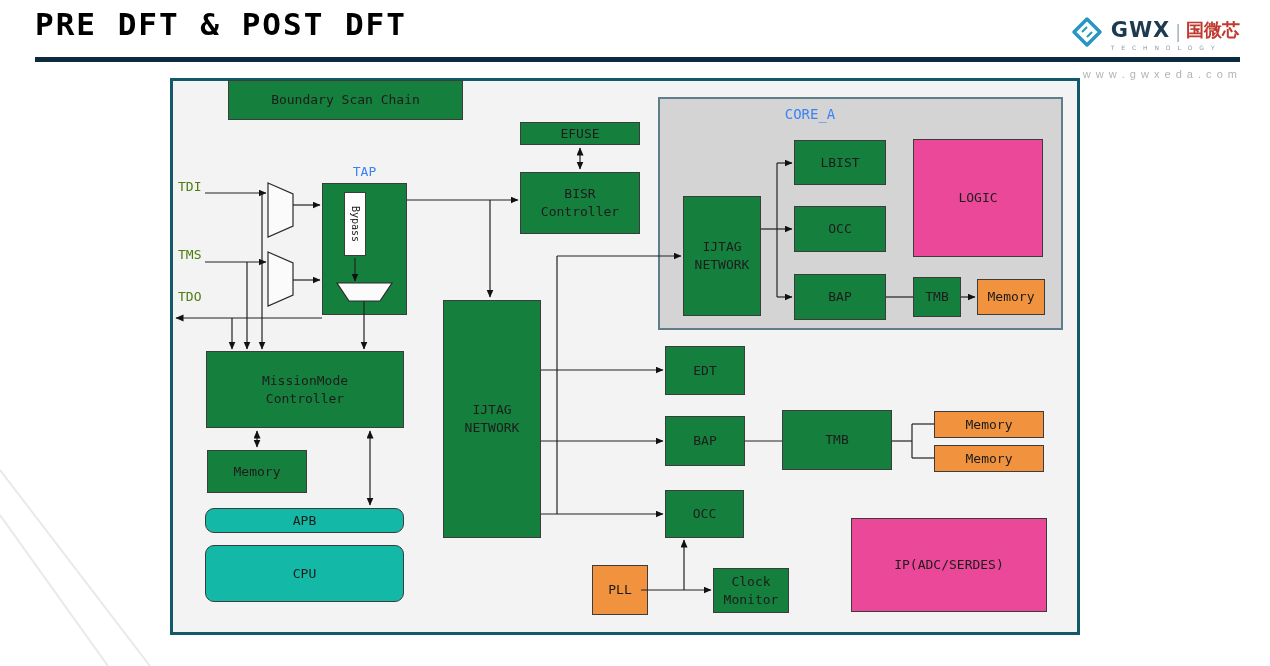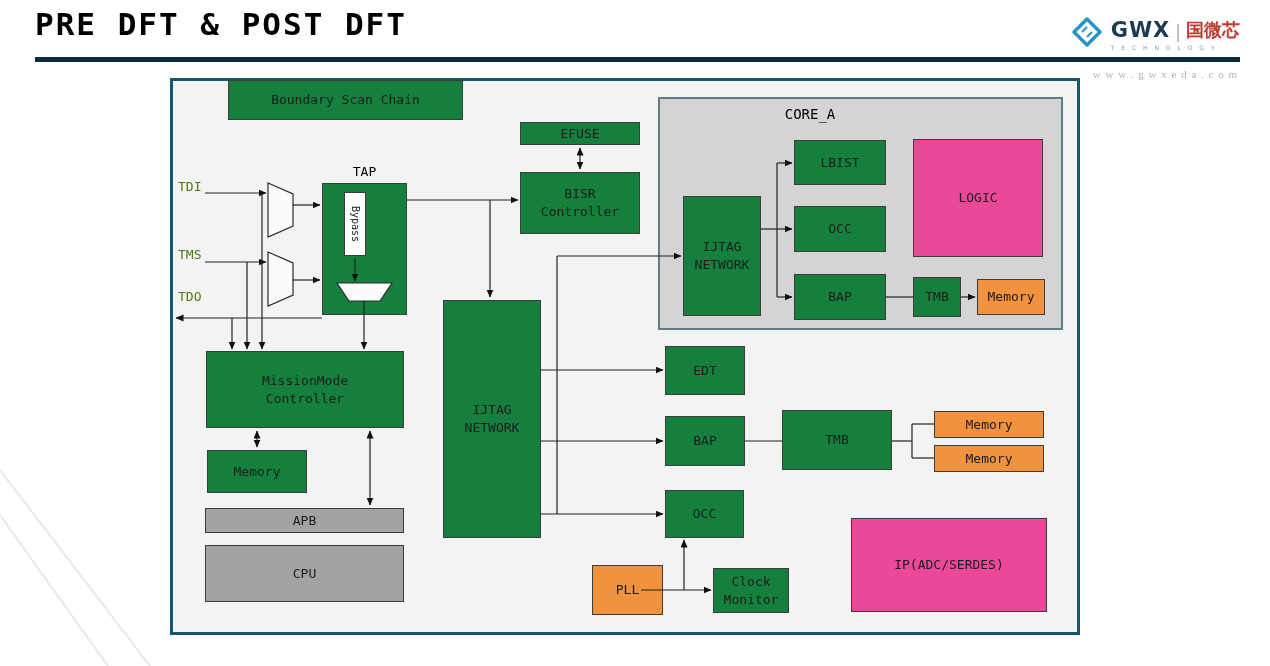--- a/index.html
+++ b/index.html
@@ -7,21 +7,21 @@
     width:1270px; height:666px; position:relative; background:#ffffff;
     font-family:"DejaVu Sans Mono", monospace; overflow:hidden;
   }
   .title {
     position:absolute; left:35px; top:6px; font-size:31px; font-weight:bold;
     letter-spacing:2px; color:#000;
   }
   .bar { position:absolute; left:35px; top:57px; width:1205px; height:5px; background:#0c2b3e; }
   .website {
     position:absolute; right:32px; top:68px; font-size:11px; color:#b3b3b3;
-    letter-spacing:1px; font-family:Liberation Serif, serif;
+    letter-spacing:1px; font-family:Liberation Sans, sans-serif;
   }
   .logo { position:absolute; right:30px; top:16px; display:flex; align-items:center; gap:8px; }
   .logo-col { display:flex; flex-direction:column; }
   .logo-row { display:flex; align-items:flex-end; }
   .logo-brand { font-family:"DejaVu Sans",sans-serif; font-weight:bold; font-size:21px; color:#1d3b50; letter-spacing:1px; }
   .logo-sep { color:#9ab0bc; font-size:17px; margin:0 5px; font-family:"DejaVu Sans",sans-serif; }
   .logo-cn { font-weight:bold; font-size:18px; color:#c13a30; font-family:"DejaVu Sans",sans-serif; }
   .logo-tagline { font-size:6px; color:#8a9aa5; letter-spacing:2.5px; margin-top:2px; font-family:"DejaVu Sans",sans-serif; }
 
   .canvas {
@@ -32,27 +32,27 @@
     position:absolute; left:658px; top:97px; width:405px; height:233px;
     background:#d4d4d4; border:2px solid #5e7e8b; box-sizing:border-box;
   }
   .block {
     position:absolute; box-sizing:border-box; border:1px solid #3c3c3c;
     display:flex; align-items:center; justify-content:center; text-align:center;
     font-size:13px; color:#1c1c1c; white-space:pre-line; line-height:1.35;
   }
   .green  { background:#15803d; }
   .purple { background:#15803d; }
-  .blue   { background:#a3a3a3; }
+  .blue   { background:#14b8a6;border-radius:9px; }
   .orange { background:#f0923e; }
   .peach  { background:#ec4899; }
   .whitebox { background:#fdfdfd; }
   .bypass { writing-mode:vertical-rl; text-orientation:mixed; font-size:10px; }
   .sig { position:absolute; font-size:13px; color:#4d7c0f; }
-  .floating-label { position:absolute; font-size:13px; color:#000000; text-align:center; }
+  .floating-label { position:absolute; font-size:13px; color:#3b82f6; text-align:center; }
   .overlay { position:absolute; left:0; top:0; width:1270px; height:666px; pointer-events:none; z-index:5; }
 </style>
 </head>
 <body>
 
 <div class="title">PRE DFT &amp; POST DFT</div>
 <div class="bar"></div>
 <div class="logo">
   <span>
     <svg width="32" height="32" viewBox="0 0 32 32">
@@ -106,21 +106,21 @@
 <div class="block orange" style="left:977px;top:279px;width:68px;height:36px;">Memory</div>
 <div class="block peach" style="left:913px;top:139px;width:130px;height:118px;">LOGIC</div>
 
 <div class="block green" style="left:665px;top:346px;width:80px;height:49px;">EDT</div>
 <div class="block green" style="left:665px;top:416px;width:80px;height:50px;">BAP</div>
 <div class="block green" style="left:782px;top:410px;width:110px;height:60px;">TMB</div>
 <div class="block orange" style="left:934px;top:411px;width:110px;height:27px;">Memory</div>
 <div class="block orange" style="left:934px;top:445px;width:110px;height:27px;">Memory</div>
 <div class="block green" style="left:665px;top:490px;width:79px;height:48px;">OCC</div>
 
-<div class="block orange" style="left:592px;top:565px;width:71px;height:50px;">PLL</div>
+<div class="block orange" style="left:592px;top:565px;width:56px;height:50px;">PLL</div>
 <div class="block green" style="left:713px;top:568px;width:76px;height:45px;">Clock
 Monitor</div>
 <div class="block peach" style="left:851px;top:518px;width:196px;height:94px;">IP(ADC/SERDES)</div>
 
 <svg class="overlay" viewBox="0 0 1270 666">
   <defs>
     <marker id="ah" markerWidth="9" markerHeight="8" refX="7.5" refY="3.5" orient="auto-start-reverse" markerUnits="userSpaceOnUse">
       <path d="M0,0 L8,3.5 L0,7 Z" fill="#111"></path>
     </marker>
   </defs>

